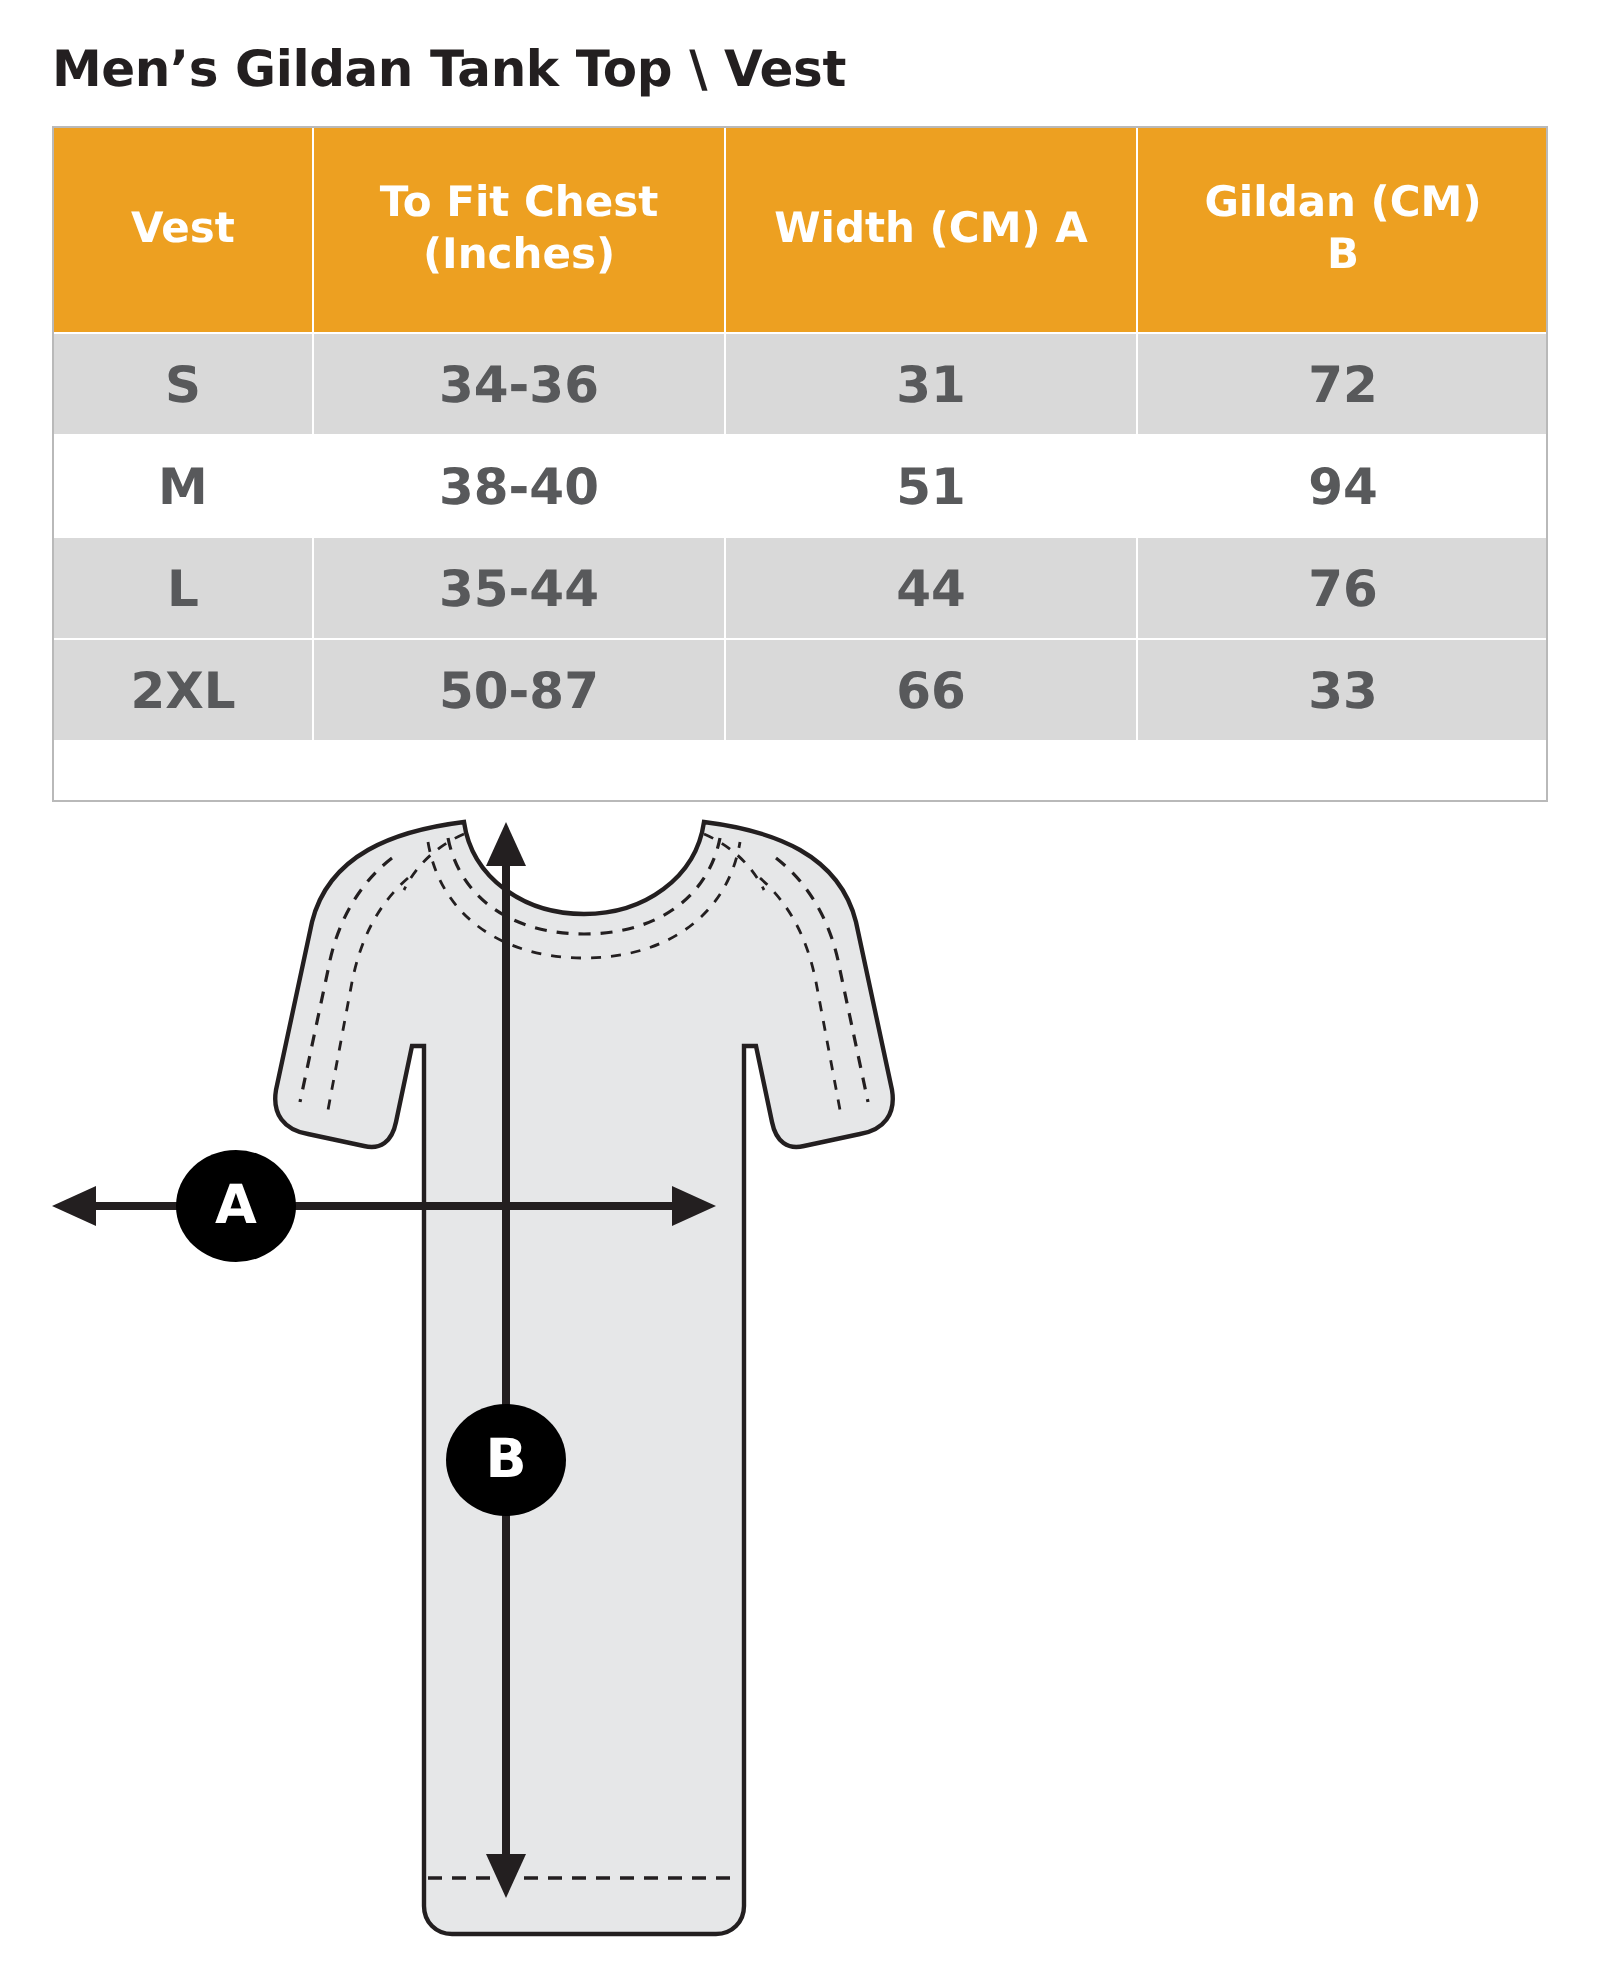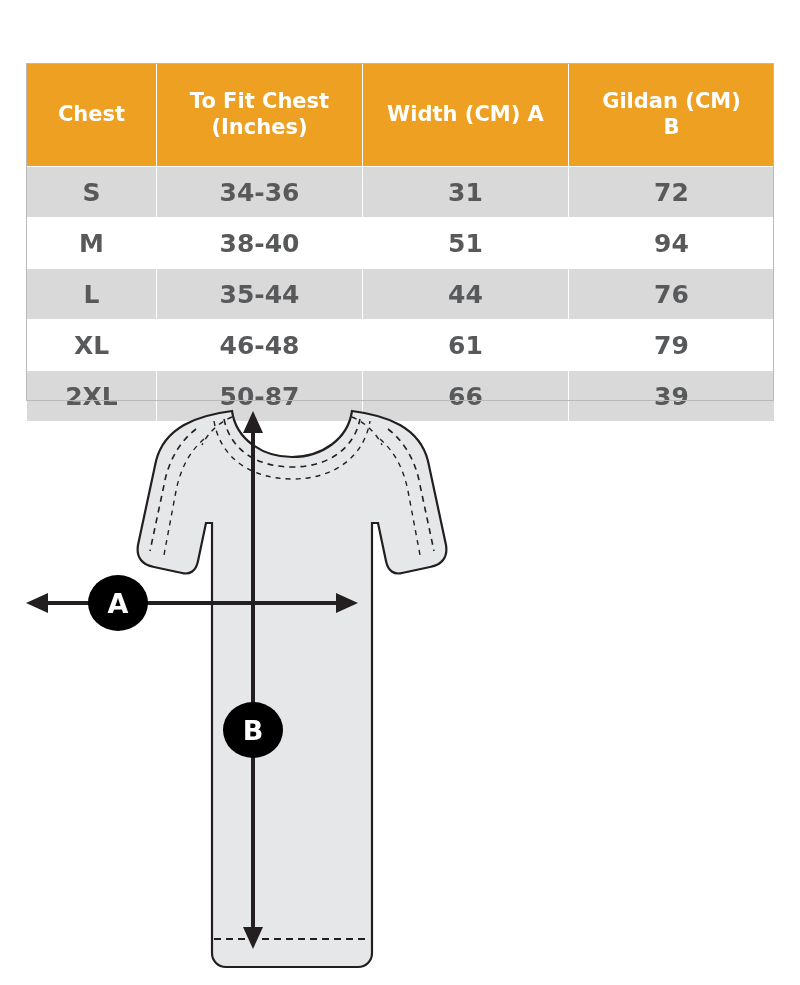--- a/index.html
+++ b/index.html
@@ -90,32 +90,33 @@
     font-size: 27px;
     font-weight: bold;
     fill: #ffffff;
   }
 </style>
 </head>
 <body>
 
 <div class="page">
 
+  <div class="title">Men’s Gildan Tank Top \ Vest</div>
 
   <table class="size-table">
     <colgroup>
       <col class="c0">
         <col class="c1">
         <col class="c2">
         <col class="c3">
     </colgroup>
     <thead>
       <tr>
         <th class="sizes-head">
-          <span>Chest</span>
+          <span>Vest</span>
         </th>
         <th>
           <span>To Fit Chest</span><br>
           <span>(Inches)</span>
         </th>
         <th>
           <span>Width (CM) A</span>
         </th>
         <th>
           <span>Gildan  (CM)</span><br>
@@ -135,31 +136,25 @@
         <td>38-40</td>
         <td>51</td>
         <td>94</td>
       </tr>
       <tr class="odd">
         <td>L</td>
         <td>35-44</td>
         <td>44</td>
         <td>76</td>
       </tr>
-      <tr class="even">
-        <td>XL</td>
-        <td>46-48</td>
-        <td>61</td>
-        <td>79</td>
-      </tr>
       <tr class="odd">
         <td>2XL</td>
         <td>50-87</td>
         <td>66</td>
-        <td>39</td>
+        <td>33</td>
       </tr>
     </tbody>
   </table>
   <div class="table-frame"></div>
 
   <svg class="diagram" viewBox="0 0 800 580">
 
     <g>
       <path fill="#e6e7e8" stroke="#231f20" stroke-width="2.2" d="M184,20
                C198,12 216,8 232,6

